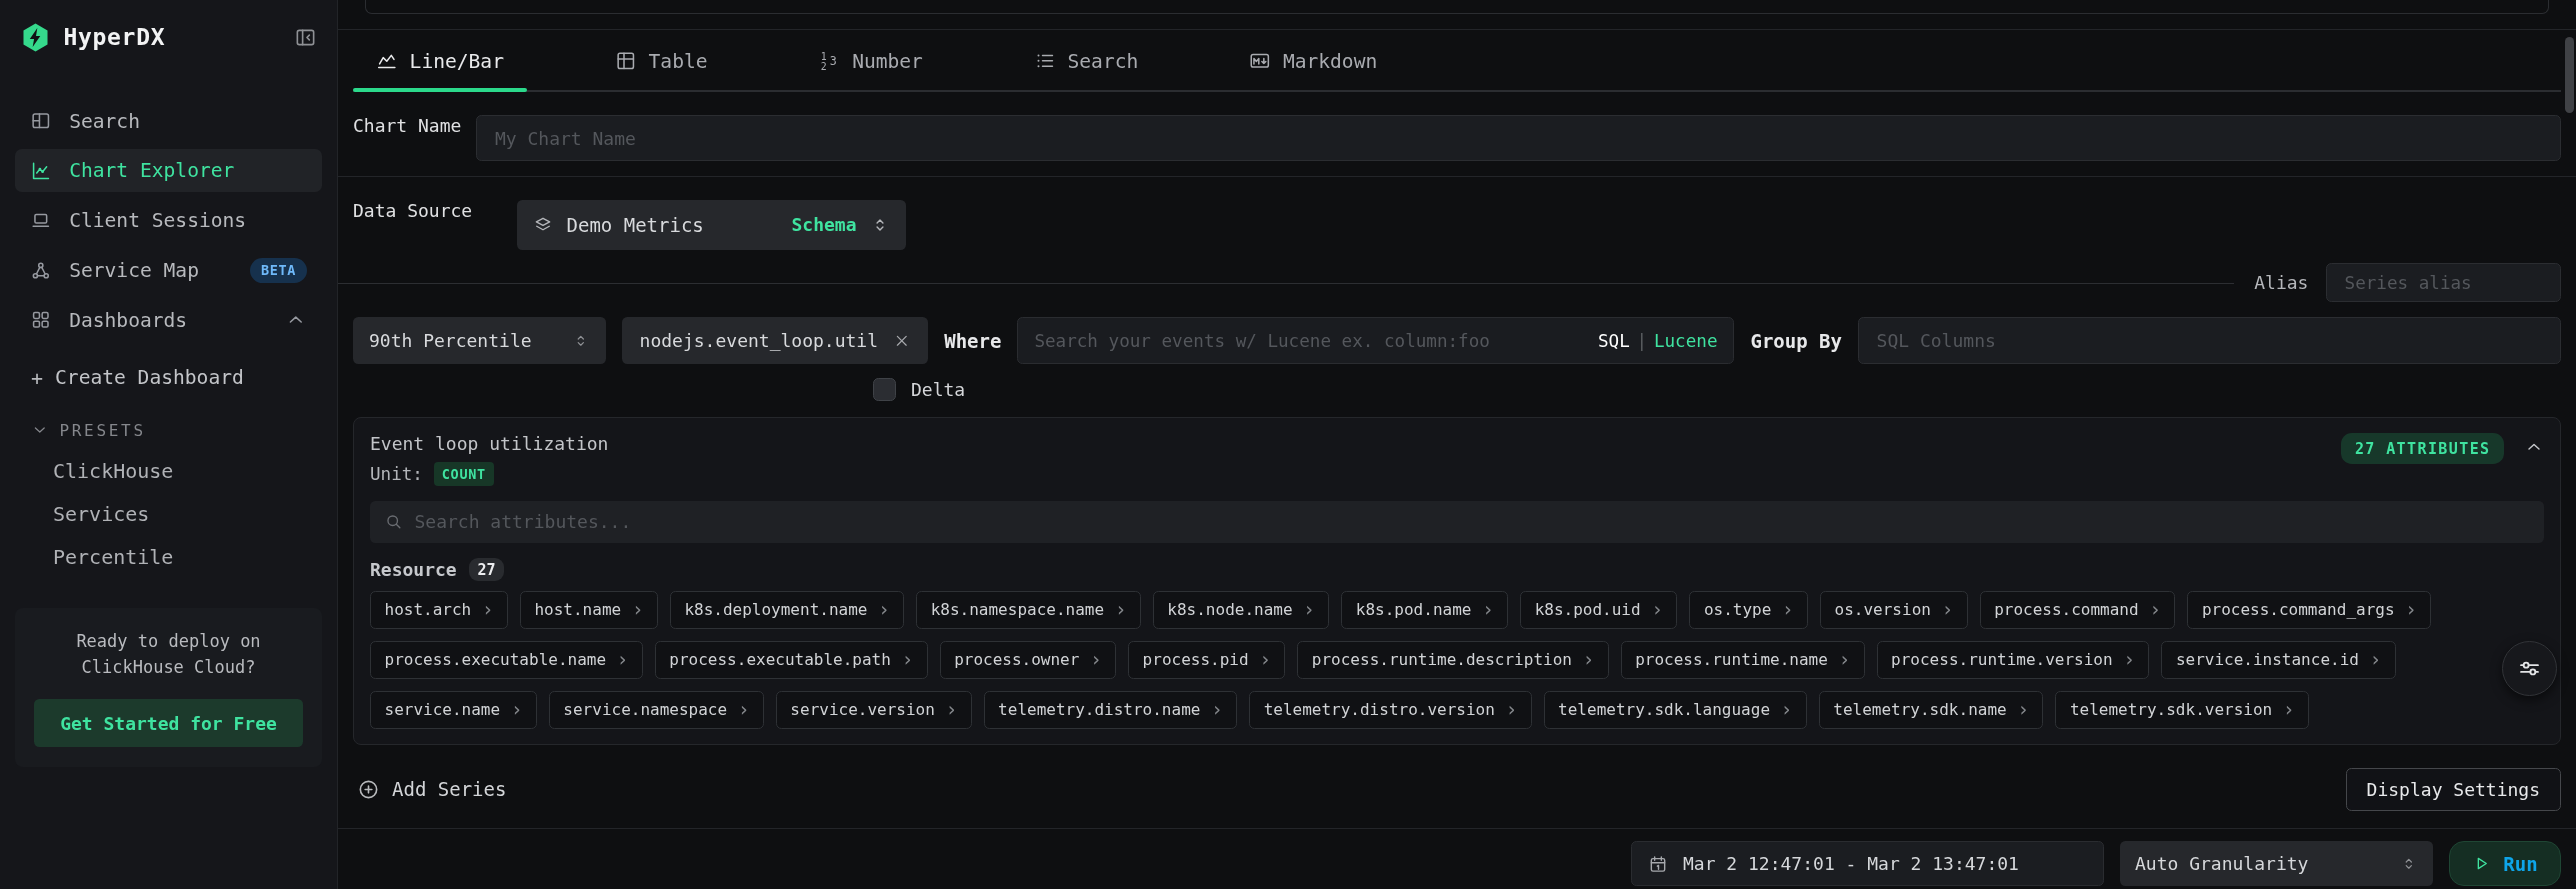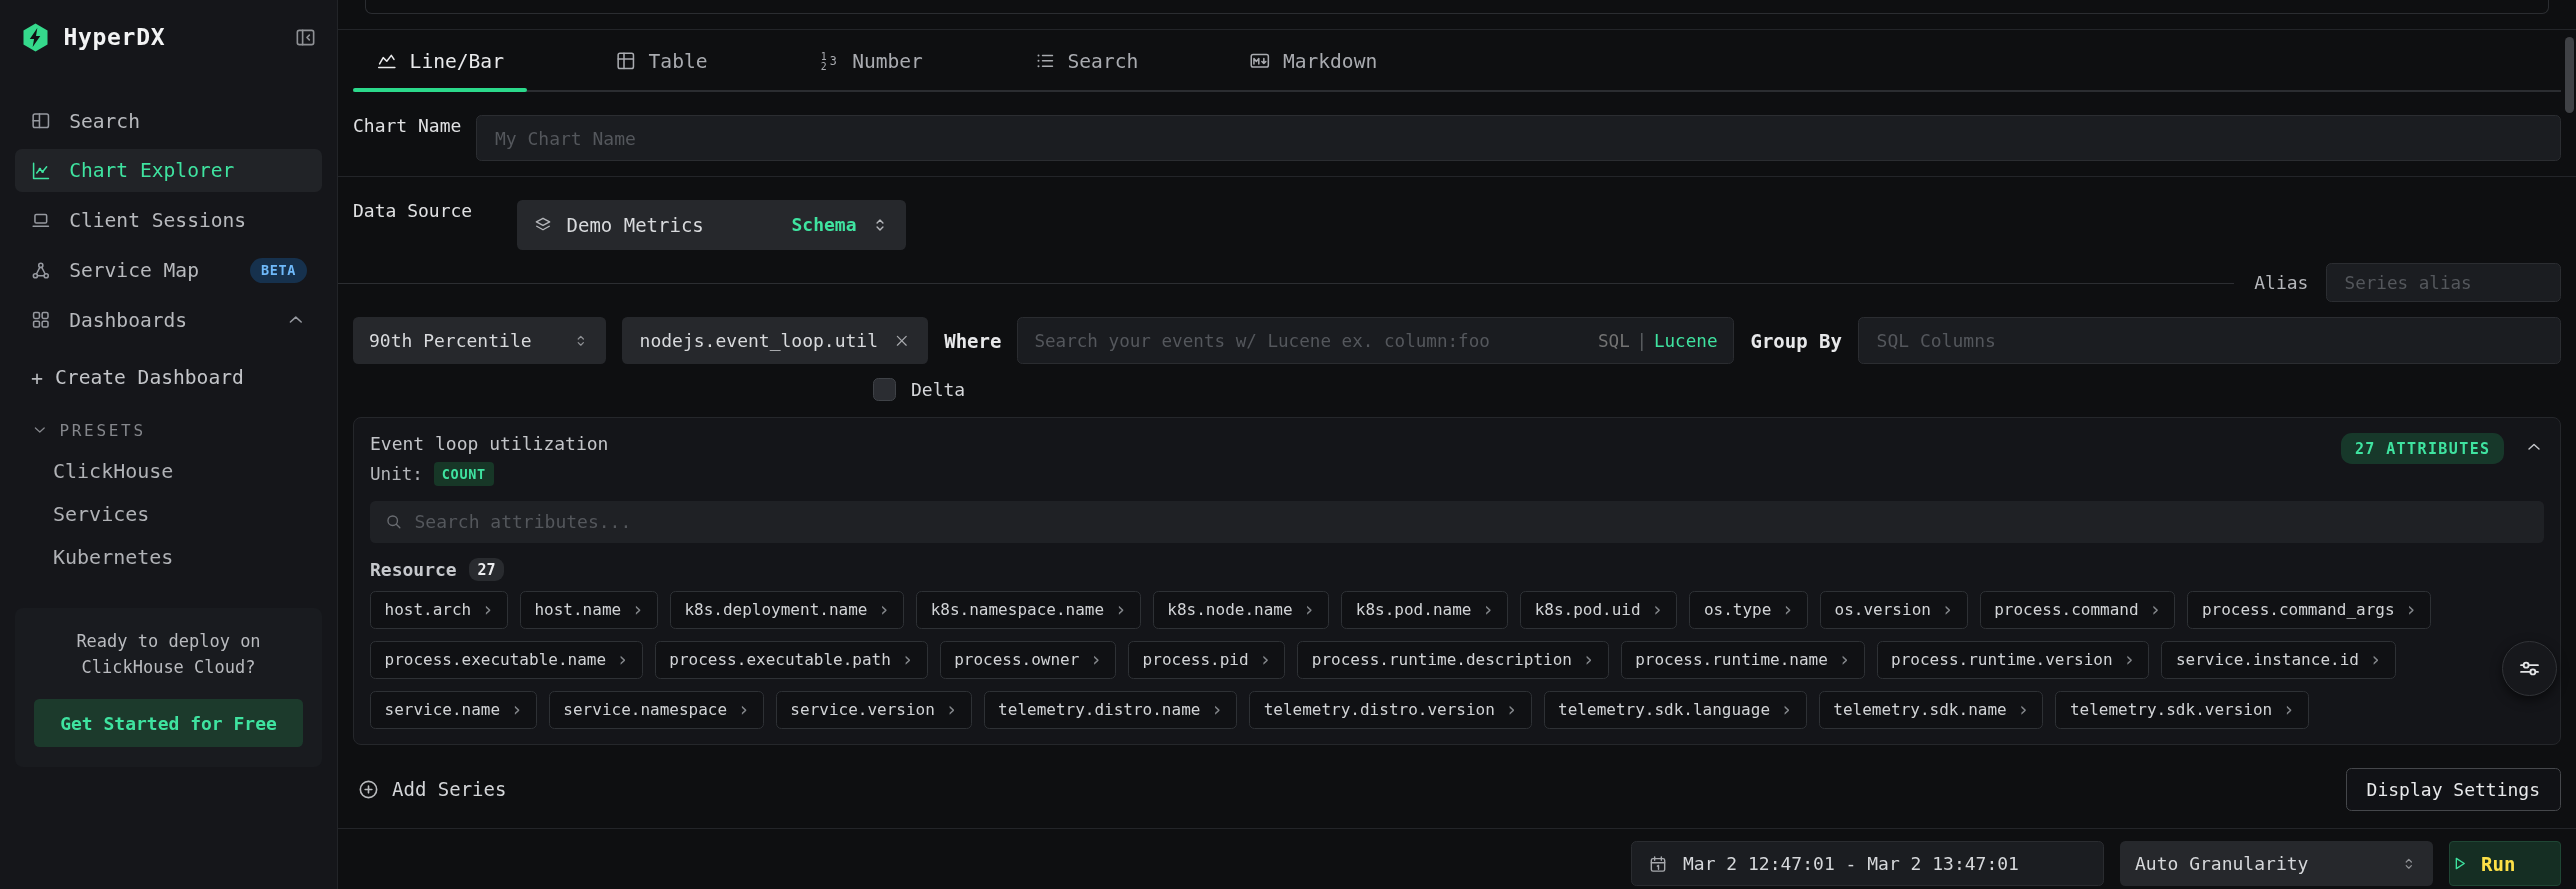--- a/index.html
+++ b/index.html
@@ -58,21 +58,21 @@
   .series-row{display:flex;align-items:center;gap:16px;margin-top:15px}
   .agg-select{width:253px;height:47px;background:#26282c;border-radius:5.4px;display:flex;align-items:center;padding:0 16px;font-size:18px;color:#d8dadd;cursor:pointer;flex:none}
   .agg-select .updown{margin-left:auto}
   .metric-chip{height:47px;background:#26282c;border-radius:5.4px;display:flex;align-items:center;gap:15px;padding:0 17.6px;font-size:18px;color:#d8dadd;flex:none}
   .metric-chip .icon{width:17.6px;height:17.6px;color:#a7a9ad;cursor:pointer}
   .inline-label{font-size:19px;font-weight:bold;color:#e7e8ea;flex:none}
   .where-wrap{flex:1;display:flex;align-items:center;height:47px;background:#1a1c20;border:0.7px solid #2a2c30;border-radius:5.4px;padding:0 16px;gap:10.8px}
   .where-input{flex:1;background:transparent;border:none;outline:none;font:inherit;font-size:17.6px;color:#dcdde0;min-width:0}
   .where-input::placeholder{color:#54575c}
   .lang-toggle{font-size:17.6px;white-space:nowrap;cursor:pointer}
-  .lang-sql{color:#737373}
+  .lang-sql{color:#ffffff}
   .lang-sep{color:#5a5d61;padding:0 6.8px}
   .lang-lucene{color:#3fe3a0}
   .groupby-input{width:703px;height:47px;font-size:18px;flex:none}
 
   .delta-row{display:flex;align-items:center;gap:15px;margin-top:13.5px;margin-left:520px}
   .checkbox{width:23px;height:23px;background:#2b2d32;border:0.7px solid #3f4247;border-radius:5.4px;cursor:pointer}
   .delta-label{font-size:18px;color:#d4d6d9}
 
   .metric-panel{position:relative;margin-top:16px;background:#141519;border:0.7px solid #25272b;border-radius:8px;padding:15px 16px}
   .panel-head{display:flex;align-items:flex-start}
@@ -99,21 +99,21 @@
   .add-series{display:flex;align-items:center;gap:12px;font-size:19px;color:#d3d5d8;cursor:pointer;padding-left:4px}
   .add-series .icon{width:23px;height:23px;color:#b8babd}
   .display-settings{margin-left:auto;height:43px;padding:0 20px;background:#111216;border:0.7px solid #45474b;border-radius:5.4px;color:#e8e9eb;font:inherit;font-size:18px;cursor:pointer}
 
   .footer-divider{height:0.7px;background:#232529;margin:17.6px -15px 0}
   .footer-row{display:flex;justify-content:flex-end;align-items:center;gap:16px;margin-top:12px}
   .date-range{display:flex;align-items:center;gap:15px;width:473px;height:45px;background:#1b1d21;border:0.7px solid #2a2c30;border-radius:5.4px;padding:0 16px;font-size:18px;color:#d6d8db;cursor:pointer}
   .date-range .icon{width:20px;height:20px;color:#a7a9ad}
   .gran-select{display:flex;align-items:center;width:313px;height:45px;background:#26282c;border-radius:5.4px;padding:0 15px;font-size:18px;color:#d6d8db;cursor:pointer}
   .gran-select .updown{margin-left:auto}
-  .run-btn{display:flex;align-items:center;justify-content:flex-start;gap:12px;width:112px;height:45px;background:#152e23;border:0.7px solid #1f4634;border-radius:4px;color:#fde047;font-weight:bold;font-size:19px;font-family:inherit;cursor:pointer}
+  .run-btn{display:flex;align-items:center;justify-content:center;gap:12px;width:112px;height:45px;background:#152e23;border:0.7px solid #1f4634;border-radius:15px;color:#0ea5e9;font-weight:bold;font-size:19px;font-family:inherit;cursor:pointer}
   .run-btn .icon{width:19px;height:19px;color:#3fe3a0}
 
   .scrollbar-thumb{position:absolute;right:2px;top:37px;width:8.8px;height:76px;background:#404246;border-radius:4.7px}
 
   .icon{display:inline-flex}
   .icon svg{width:100%;height:100%;stroke:currentColor;fill:none;stroke-width:1.7;stroke-linecap:round;stroke-linejoin:round}
 </style>
 </head>
 <body>
 
@@ -207,21 +207,21 @@
       <span class="icon">
         <svg viewBox="0 0 24 24">
             <path d="M6 9.5l6 5.5 6-5.5"></path>
           </svg>
       </span>
       <span>PRESETS</span>
     </div>
     <div id="presets">
         <div class="preset-item">ClickHouse</div>
         <div class="preset-item">Services</div>
-        <div class="preset-item">Kubernetes</div>
+        <div class="preset-item">Percentile</div>
       </div>
 
     <div class="promo">
       <div class="promo-text">Ready to deploy on ClickHouse Cloud?</div>
       <button class="promo-btn">Get Started for Free</button>
     </div>
   </aside>
 
   <main class="main">
 

